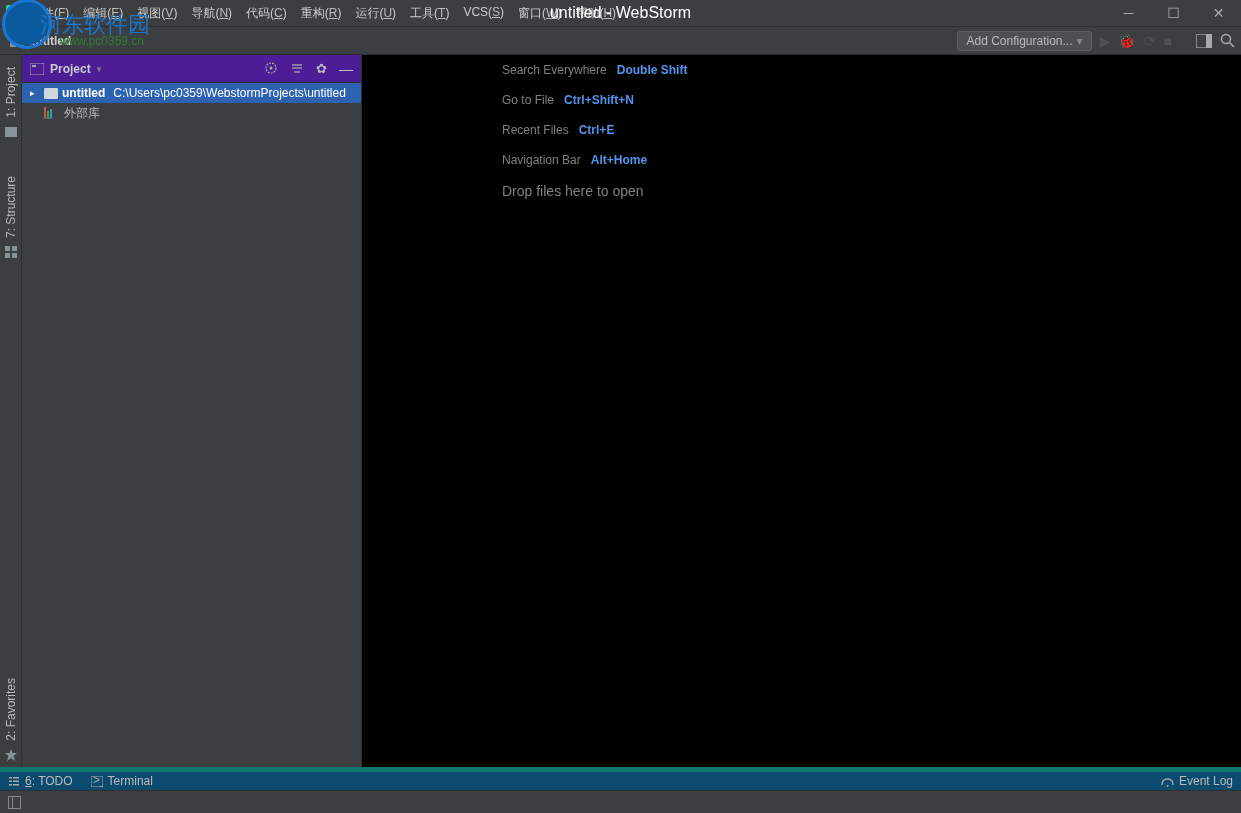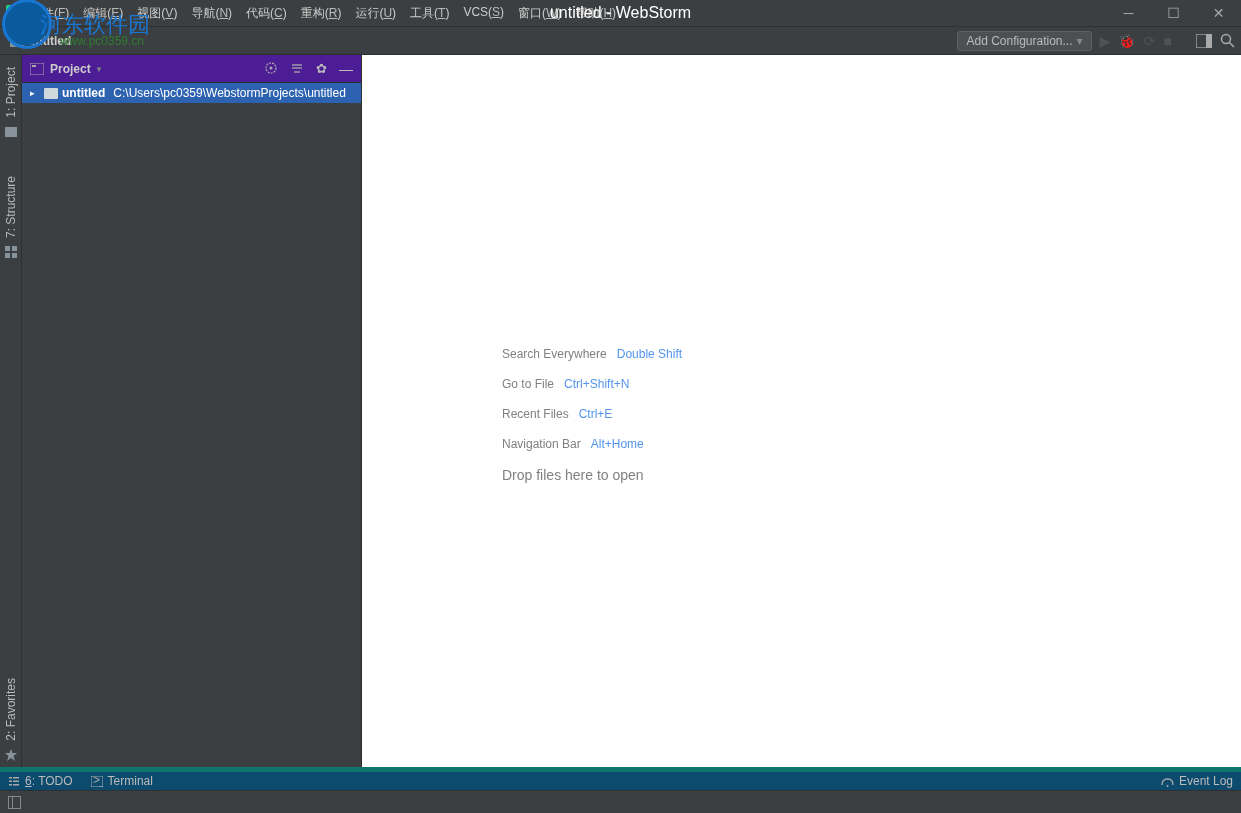--- a/index.html
+++ b/index.html
@@ -33,24 +33,24 @@
 .path-dim{color:#808080}
 .arrow{color:#888;font-size:9px;width:10px}
 .folder-icon{width:14px;height:11px;background:#87939a;border-radius:1px}
 .folder-icon.sel{background:#cfd8dc}
 .scratch-icon{width:12px;height:12px;border:1px solid #c9ba83;border-radius:2px;position:relative}
 .scratch-icon::after{content:"";position:absolute;width:5px;height:5px;background:#4a88c7;border-radius:50%;bottom:-2px;right:-2px}
 .lib-icon{width:12px;height:12px;display:flex;gap:1px}
 .lib-icon span{width:2px;height:12px;background:#c75450}
 .lib-icon span:nth-child(2){height:8px;margin-top:4px;background:#499c54}
 .lib-icon span:nth-child(3){height:10px;margin-top:2px;background:#3592c4}
-.editor{flex:1;background:#ffffff;display:flex;flex-direction:column;align-items:flex-start;justify-content:center;padding-left:140px}
+.editor{flex:1;background:#000000;display:flex;flex-direction:column;align-items:flex-start;justify-content:flex-start;padding-left:140px}
 .shortcut-row{display:flex;gap:10px;margin:8px 0;font-size:14px}
 .shortcut-label{color:#808080}
-.shortcut-key{color:#5394ec;font-weight:400}
+.shortcut-key{color:#5394ec;font-weight:700}
 .drop-hint{color:#808080;font-size:14px;margin-top:8px}
 .bottom-bar{height:23px;background:#0c4a6e;border-top:5px solid #0f766e;display:flex;align-items:center;padding:0 8px;gap:18px;font-size:11px;color:#aaa}
 .bottom-item{display:flex;align-items:center;gap:5px}
 .event-log{margin-left:auto}
 .status-bar{height:23px;background:#3c3f41;border-top:1px solid #2d2f30;display:flex;align-items:center;padding:0 8px}
 .watermark{position:absolute;top:2px;left:0;pointer-events:none;z-index:100}
 .watermark .logo{width:52px;height:52px;border-radius:50%;background:radial-gradient(circle,#0a5b9e 60%,transparent 62%);position:absolute;top:-5px;left:0}
 .watermark .logo::before{content:"";position:absolute;width:44px;height:44px;border-radius:50%;border:3px solid #1976d2;top:2px;left:2px}
 .watermark .txt1{position:absolute;top:8px;left:40px;font-size:22px;font-weight:normal;color:#1976d2;white-space:nowrap}
 .watermark .txt2{position:absolute;top:32px;left:60px;font-size:12px;color:#2e7d32;font-weight:normal}
@@ -172,20 +172,28 @@
         <span style="font-size:14px">—</span>
       </div>
     </div>
     <div class="tree">
       <div class="tree-row selected">
         <span class="arrow">▸</span>
         <div class="folder-icon sel"></div>
         <b>untitled</b>
         <span class="path-dim" style="margin-left:4px">C:\Users\pc0359\WebstormProjects\untitled</span>
       </div>
+      <div class="tree-row" style="padding-left:22px">
+        <div class="lib-icon">
+            <span></span>
+            <span></span>
+            <span></span>
+          </div>
+        <span style="margin-left:4px">外部库</span>
+      </div>
     </div>
   </div>
 
   <div class="editor">
     <div class="shortcut-row">
       <span class="shortcut-label">Search Everywhere</span>
       <span class="shortcut-key">Double Shift</span>
     </div>
     <div class="shortcut-row">
       <span class="shortcut-label">Go to File</span>

